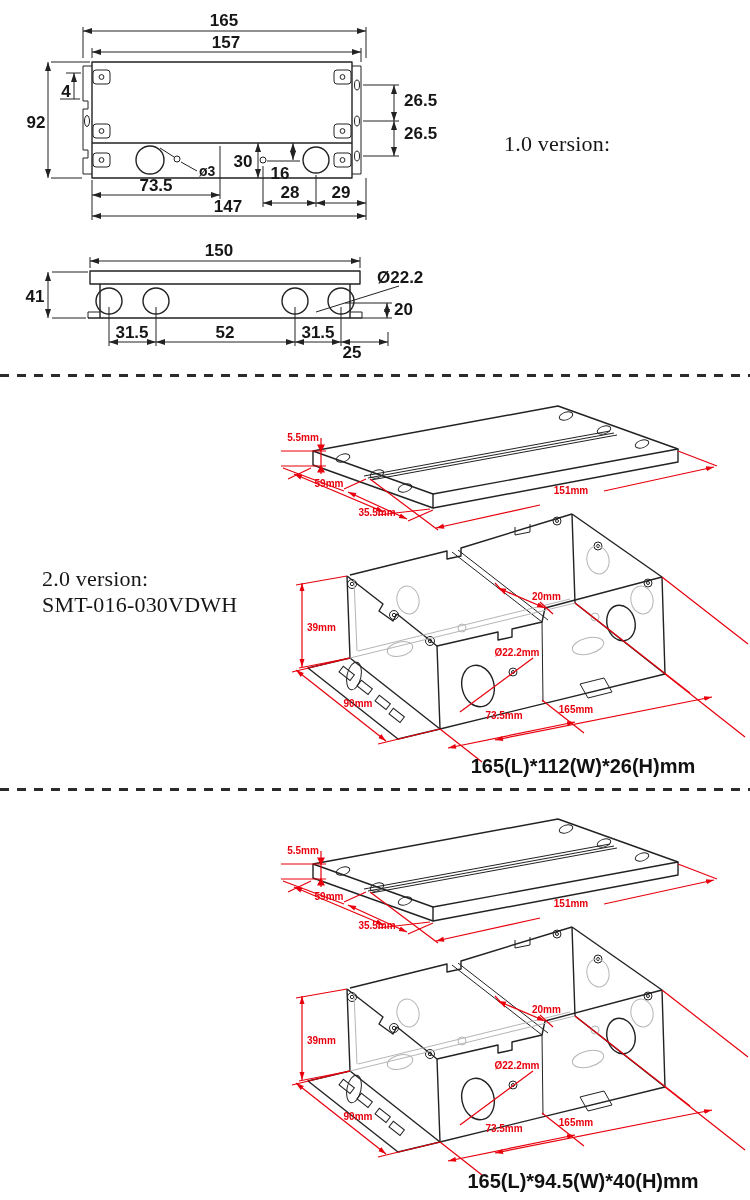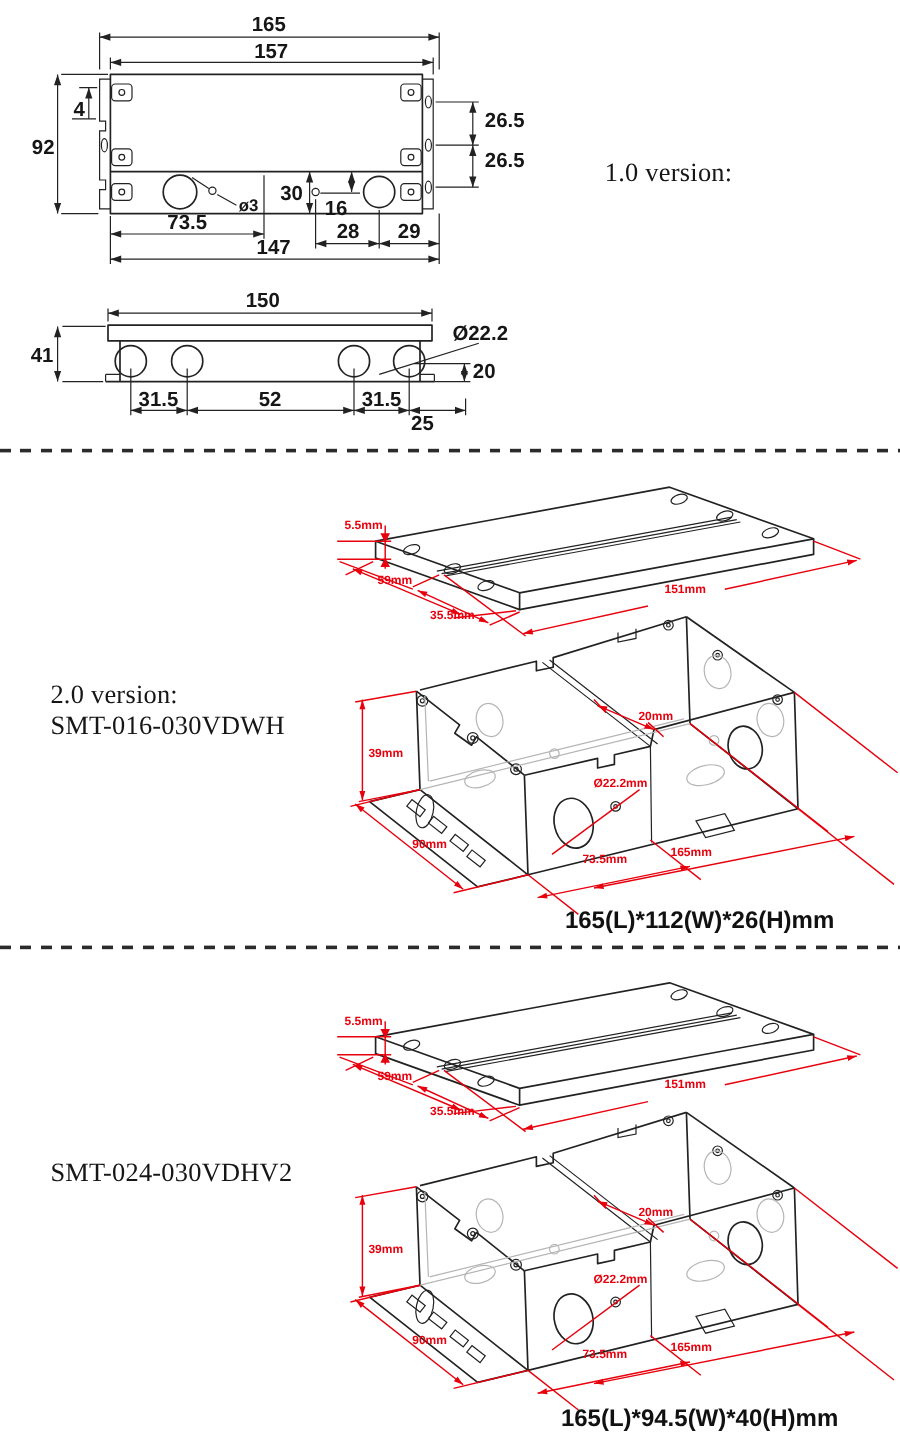--- a/index.html
+++ b/index.html
@@ -268,17 +268,16 @@
 <div class="vblock" style="left:504px;top:131px;">
   <div>1.0 version:</div>
 </div>
 
 <div class="vblock" style="left:42px;top:566px;">
   <div>2.0 version:</div>
   <div>SMT-016-030VDWH</div>
 </div>
 
 <div class="vblock" style="left:42px;top:964px;">
-  <div>SMT-024-030VDHV2</div>
 </div>
 
 <div class="sep" style="top:374px;"></div>
 <div class="sep" style="top:788px;"></div>
 
 </body></html>

